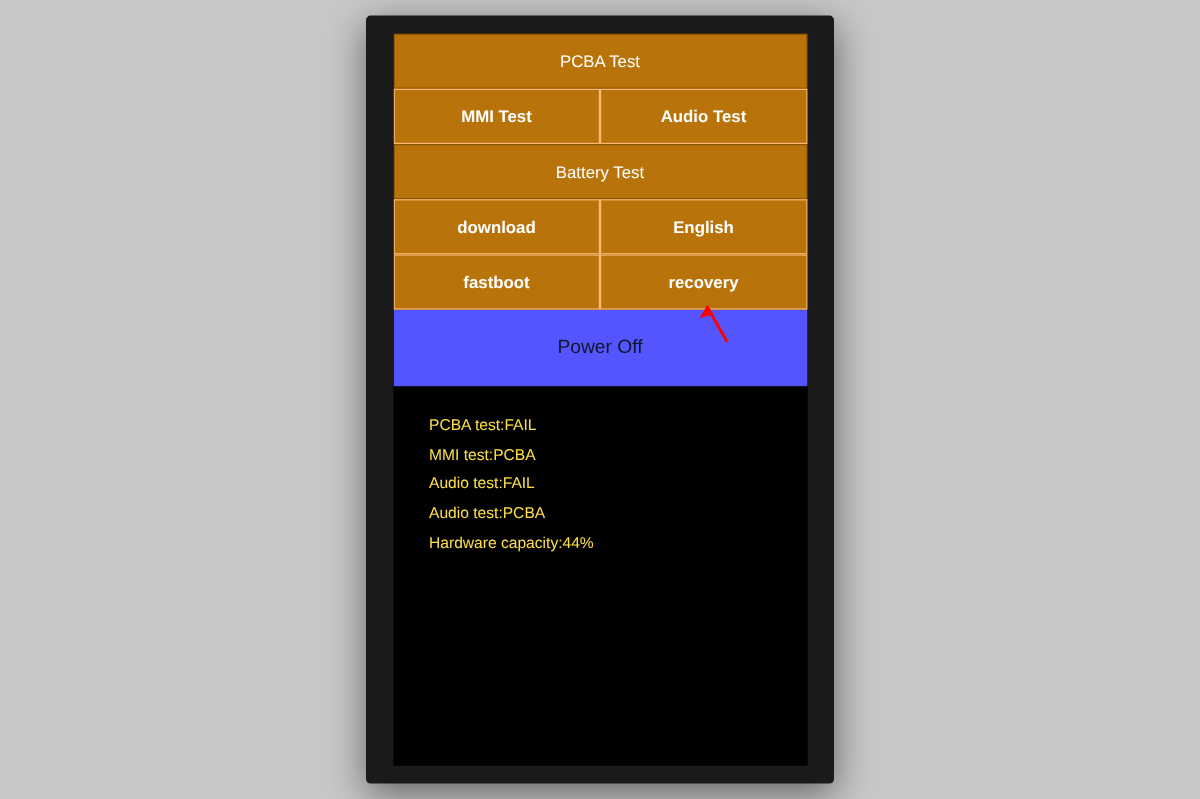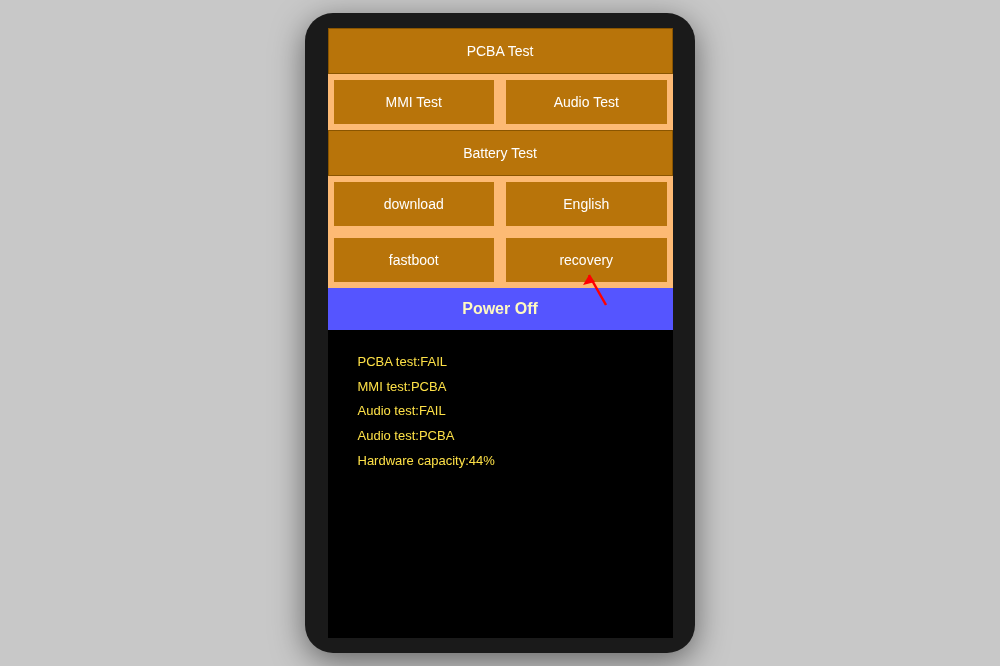--- a/index.html
+++ b/index.html
@@ -12,21 +12,21 @@
       align-items: center;
       justify-content: center;
       font-family: sans-serif;
       overflow: hidden;
     }
 
     .phone-outer {
       width: 390px;
       height: 640px;
       background: #1a1a1a;
-      border-radius: 28px;
+      border-radius: 4px;
       position: relative;
       box-shadow: 0 8px 32px rgba(0,0,0,0.5);
       display: flex;
       flex-direction: column;
       align-items: center;
       overflow: hidden;
     }
 
     .phone-screen {
       width: 345px;
@@ -61,34 +61,35 @@
       width: 100%;
     }
 
     .btn-row {
       display: flex;
       width: 100%;
     }
 
     .btn-row .btn-amber {
       flex: 1;
-      border: 6px solid #fdba74;
+      border: 1px solid #fdba74;
+      font-weight: bold;
     }
 
     .btn-power {
       background: #5555ff;
-      color: #fef9c3;
+      color: #0f172a;
       border: none;
       cursor: pointer;
       font-size: 16px;
-      font-weight: 700;
+      font-weight: 400;
       display: flex;
       align-items: center;
       justify-content: center;
-      padding: 12px 8px;
+      padding: 23px 8px;
       width: 100%;
     }
 
     .status-area {
       background: #000;
       color: #fde047;
       padding: 20px 30px 10px 30px;
       font-size: 13px;
       line-height: 1.9;
       flex: 1;

